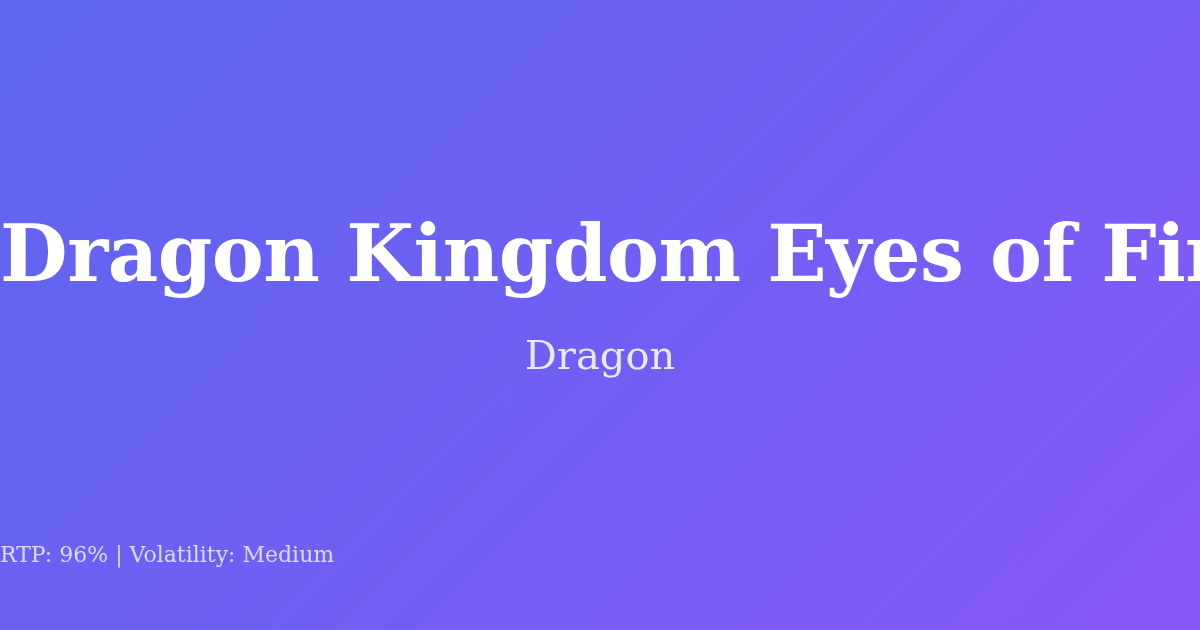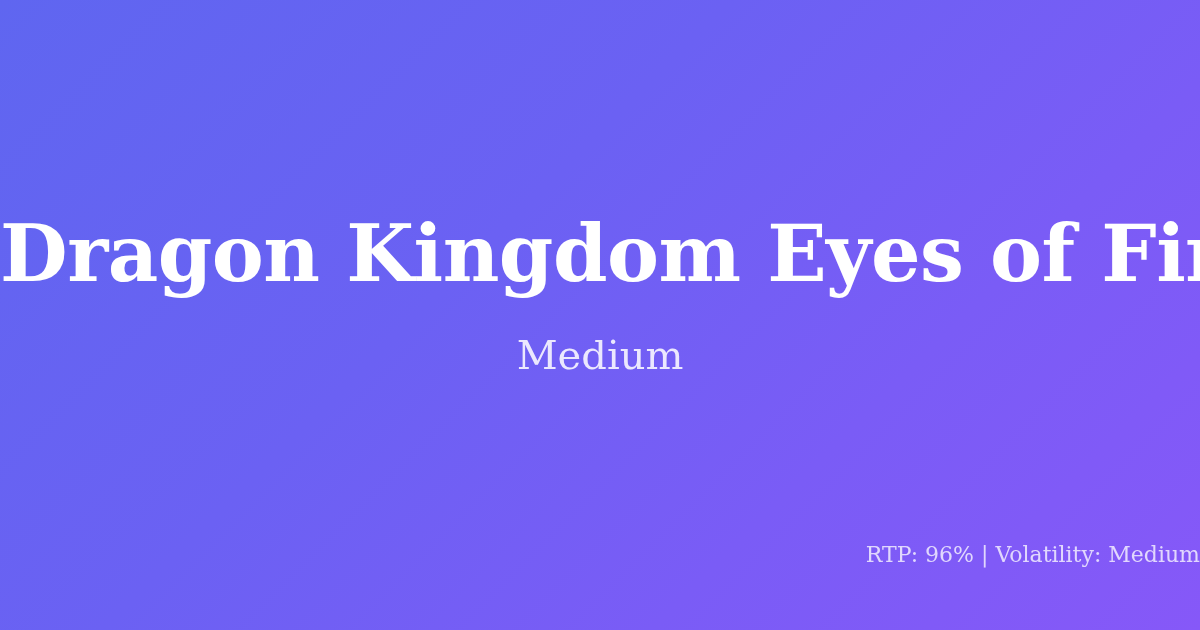--- a/index.html
+++ b/index.html
@@ -71,32 +71,32 @@
     left: 0;
     right: 0;
     bottom: 60px;
     margin: 0;
     padding: 0;
     font-family: "DejaVu Serif", "Liberation Serif", serif;
     font-weight: normal;
     font-size: 22px;
     line-height: 1.3;
     color: rgba(255, 255, 255, 0.76);
-    text-align: right;
+    text-align: left;
     white-space: nowrap;
   }
 </style>
 </head>
 <body>
 
 <div class="og-card">
 
   <div class="content-stack">
 
     <h1 class="game-title">Dragon Kingdom Eyes of Fire</h1>
 
-    <p class="game-provider">Medium</p>
+    <p class="game-provider">Dragon</p>
 
   </div>
 
   <p class="game-stats">RTP: 96% | Volatility: Medium</p>
 
 </div>
 
 </body></html>

